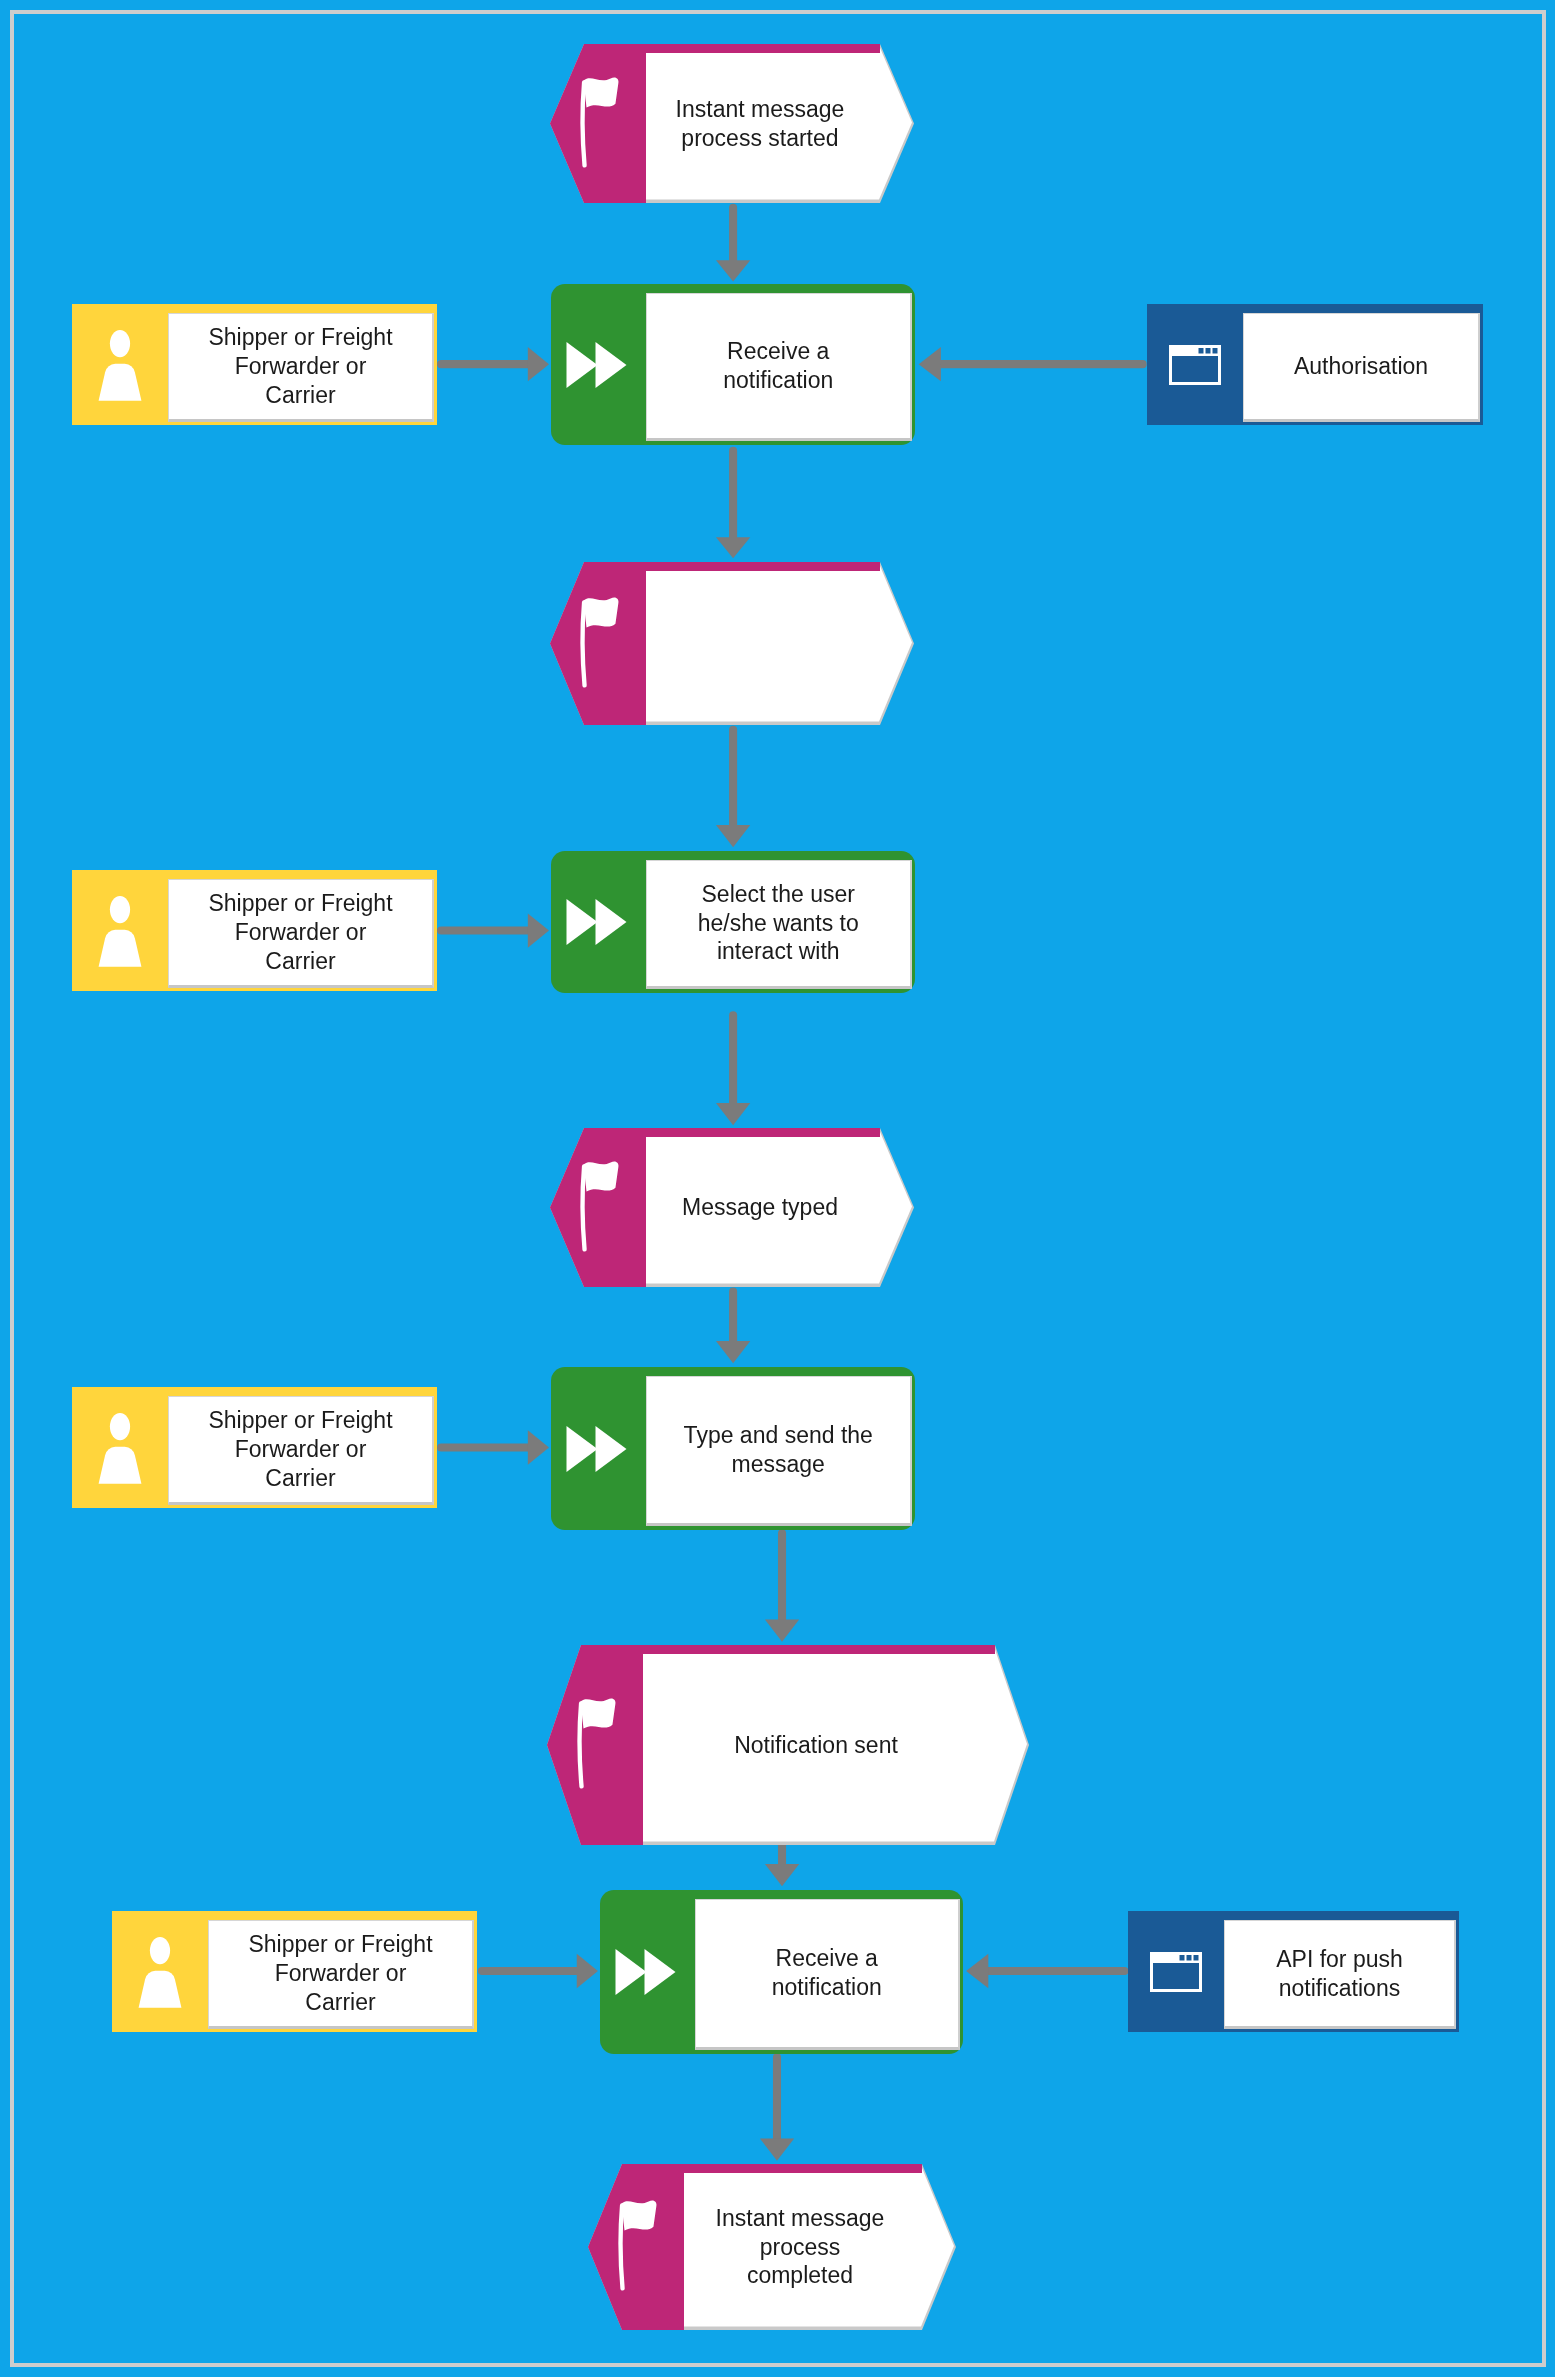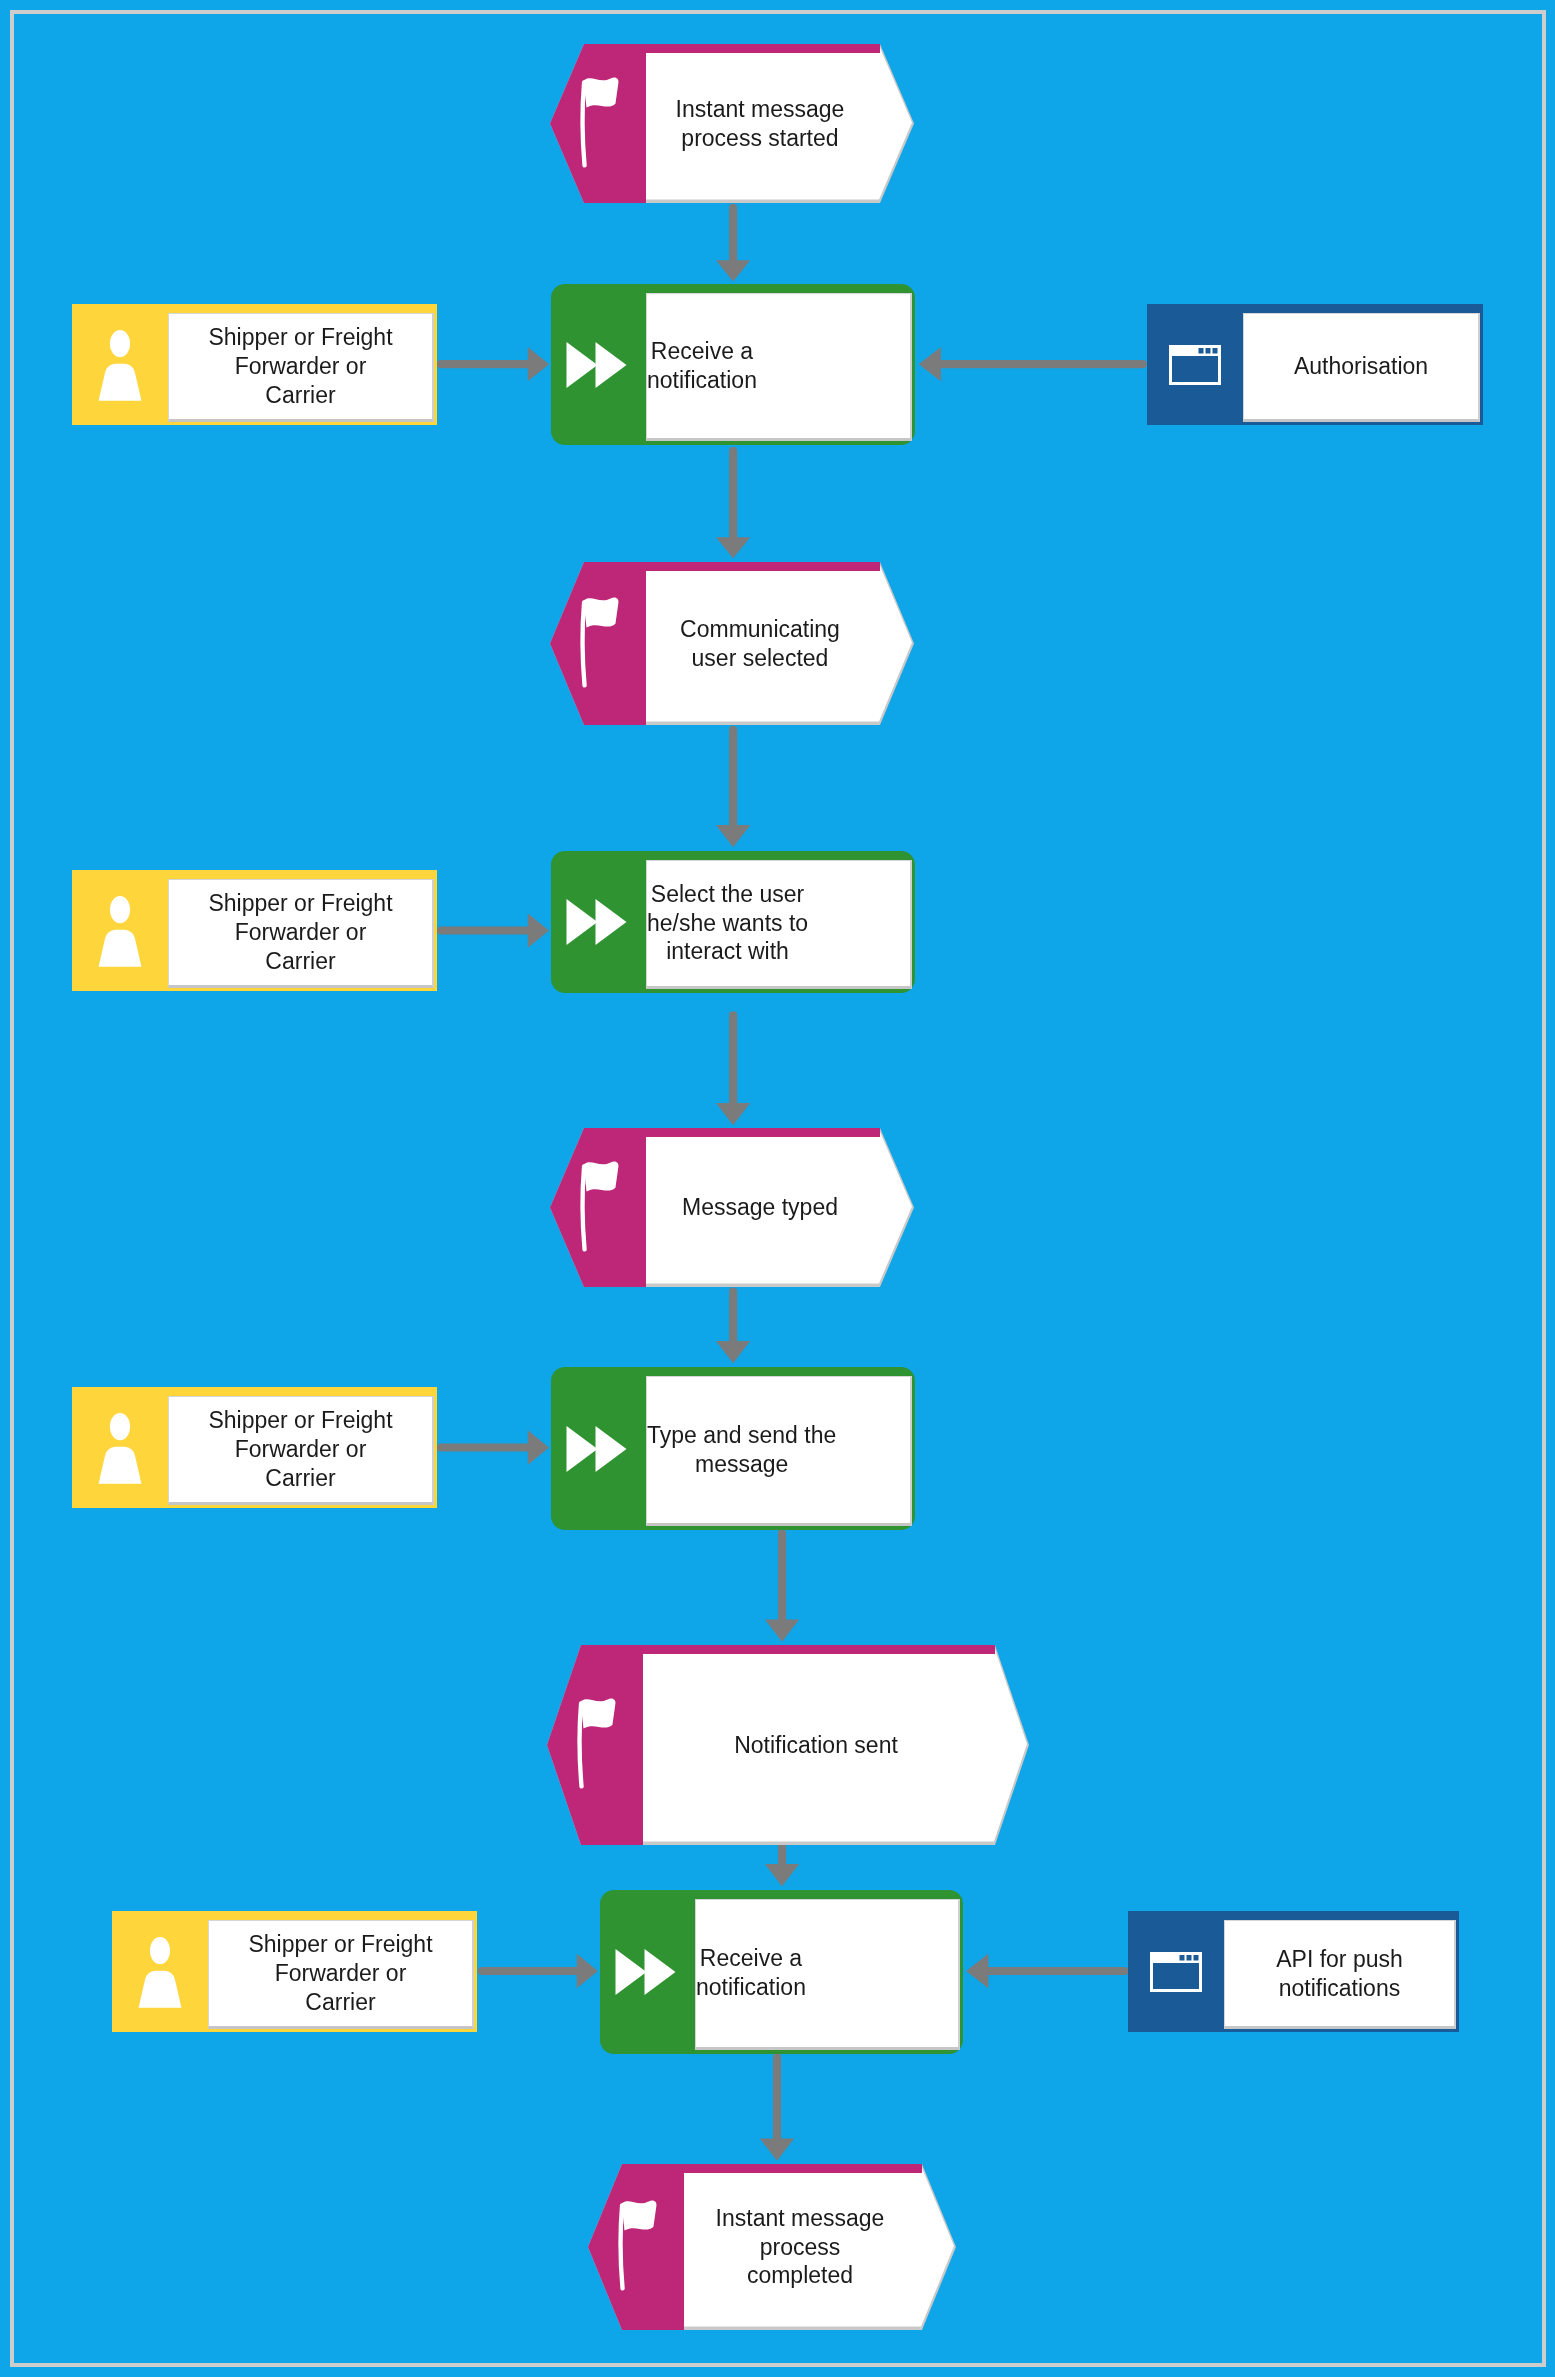--- a/index.html
+++ b/index.html
@@ -51,21 +51,21 @@
   .evt-flag{position:absolute;left:22px;top:50%;transform:translateY(-53%);}
   .evt-label{
     position:absolute;left:102px;right:46px;top:0;bottom:0;
     display:flex;align-items:center;justify-content:center;
   }
   
   .fn-bg{position:absolute;left:0;top:0;right:0;bottom:0;background:var(--green);border-radius:14px;}
   .fn-white{
     position:absolute;left:95px;top:8.6px;right:3.5px;bottom:4.5px;background:#ffffff;
     border:1px solid var(--border-light);border-bottom:3px solid var(--shadow);border-right:2px solid #cfcfcf;
-    box-sizing:border-box;display:flex;align-items:center;justify-content:flex-start;
+    box-sizing:border-box;display:flex;align-items:center;justify-content:center;
   }
   .fn-icon{position:absolute;left:15px;top:50%;transform:translateY(-50%);}
   
   .card-bg{position:absolute;left:0;top:0;right:0;bottom:0;}
   .role .card-bg{background:var(--yellow);}
   .sys .card-bg{background:var(--blue);}
   .card-white{
     position:absolute;left:96px;top:9px;right:3px;bottom:3px;background:#ffffff;
     border:1px solid var(--border-light);border-bottom:3px solid var(--shadow);border-right:2px solid #cfcfcf;
     box-sizing:border-box;display:flex;align-items:center;justify-content:center;
@@ -193,22 +193,20 @@
 
   <div class="node evt" style="left:550px;top:562px;width:364px;height:163px">
     <div class="evt-border"></div>
     <div class="evt-white"></div>
     <div class="evt-panel"></div>
     <div class="evt-strip"></div>
     <svg class="evt-flag" width="56" height="99" viewBox="0 0 58 100">
       <path d="M13 96 C 10.5 68 10 40 12.5 10" stroke="#fff" stroke-width="4.5" fill="none" stroke-linecap="round"></path>
       <path d="M12 8 C 20 1 28 12 40 6 C 45 3.5 49 6 48 11 L45 32 C 36 40 27 29 15 36 Z" fill="#fff"></path>
     </svg>
-    <div class="evt-label label">Communicating
-user selected</div>
   </div>
 
   <div class="node fn" style="left:551px;top:851px;width:364px;height:142px">
     <div class="fn-bg"></div>
     <div class="fn-white">
       <div class="label">Select the user
 he/she wants to
 interact with</div>
     </div>
     <svg class="fn-icon" width="64" height="46" viewBox="0 0 63 46">

